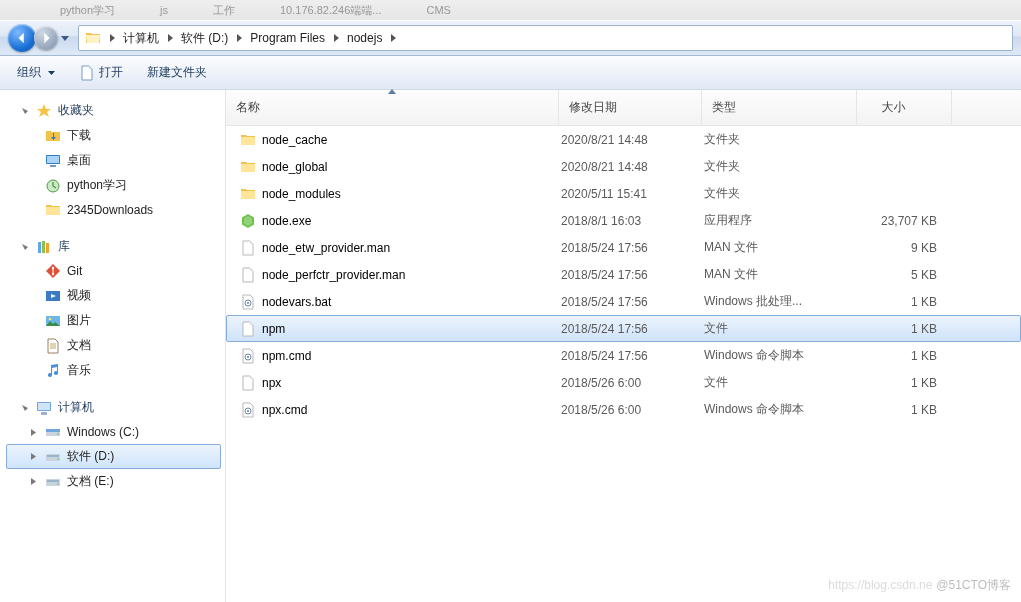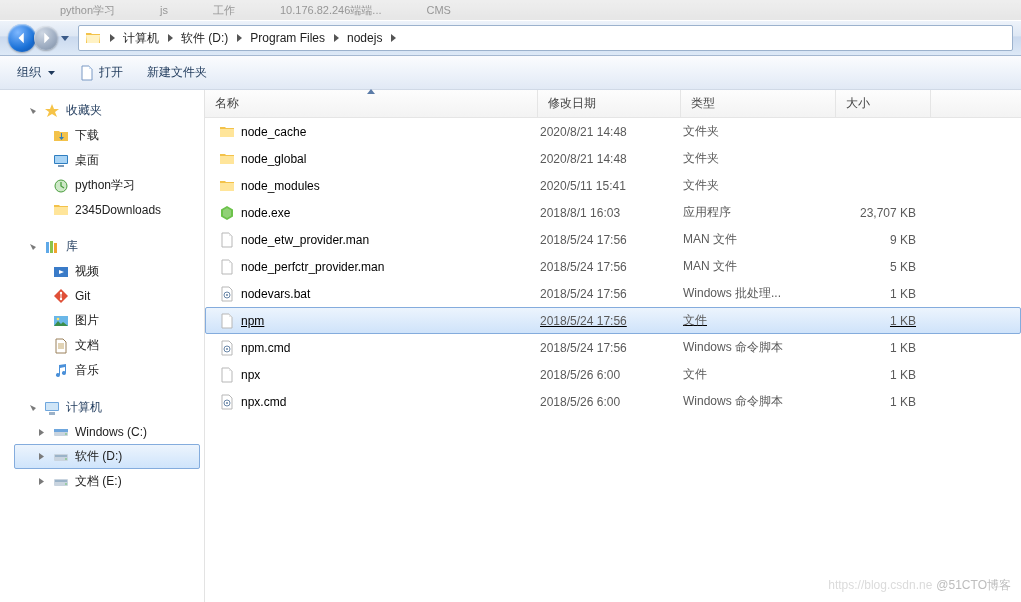--- a/index.html
+++ b/index.html
@@ -25,44 +25,44 @@
 .crumb .seg { padding:0 4px; height:100%; display:flex; align-items:center; cursor:pointer; color:#222;}
 
 
 .toolbar { height:34px; background: linear-gradient(to bottom,#fbfcfe 0%,#eef3fa 50%,#e1e9f5 100%); border-bottom:1px solid #d0d9e6; display:flex; align-items:center; padding:0 6px; gap:2px;}
 .tbtn { height:26px; padding:0 10px; display:flex; align-items:center; gap:4px; color:#1e395b; cursor:pointer; border:1px solid transparent; border-radius:3px;}
 .tbtn .dd svg{ width:7px; height:4px; fill:#1e395b; margin-left:3px;}
 .tbtn svg.doc{ width:16px; height:16px;}
 
 
 .main { display:flex; height: calc(602px - 20px - 36px - 34px); position:relative;}
-.sidebar { width:205px; background:#fff; border-right:1px solid #e3e3e3; padding:10px 0 0 14px; overflow:hidden;}
+.sidebar { width:226px; background:#fff; border-right:1px solid #e3e3e3; padding:10px 0 0 6px; overflow:hidden;}
 .sb-group { margin-bottom:14px;}
 .sb-title { display:flex; align-items:center; gap:6px; padding:2px 0 4px 14px; color:#1e395b;}
 .sb-title .tri { width:10px; height:10px; display:flex; align-items:center; justify-content:center;}
 .sb-title .tri svg{ width:8px; height:8px; fill:#7a7a7a;}
 .sb-item { display:flex; align-items:center; gap:6px; padding:3px 0 3px 38px; color:#222; cursor:pointer; border:1px solid transparent; border-radius:2px; margin:0 4px 0 0;}
 .sb-item.selected{ background: linear-gradient(to bottom,#ecf4fd,#cfe4fb); border:1px solid #84acdd;}
 .sb-item.show-expander { padding-left:20px;}
 .sb-item .exp { width:12px; display:flex; justify-content:center;}
 .sb-item .exp svg{ width:7px; height:7px; fill:#7a7a7a;}
 .ico { width:16px; height:16px; flex-shrink:0;}
 
 .filepane { flex:1; background:#fff; position:relative;}
-.cols { display:flex; height:28px; border-bottom:1px solid #e5e5e5; background: linear-gradient(to bottom,#fdfdfd,#f3f3f3);}
+.cols { display:flex; height:36px; border-bottom:1px solid #e5e5e5; background: linear-gradient(to bottom,#fdfdfd,#f3f3f3);}
 .col { display:flex; align-items:center; padding:0 6px 0 10px; color:#444; border-right:1px solid #e5e5e5; cursor:pointer; position:relative;}
 .col.name{ width:333px;}
 .col.date{ width:143px;text-align:right;}
 .col.type{ width:155px;}
-.col.size{ width:95px; justify-content:flex-start; padding-right:31px;}
+.col.size{ width:95px; justify-content:center; padding-right:31px;}
 .col .sort{ position:absolute; left:50%; top:-1px; transform:translateX(-50%);}
 .col .sort svg{ width:8px; height:5px; fill:#5b7ca8;}
 .rows { }
 .row { display:flex; align-items:center; height:27px; padding-left:10px; cursor:pointer;}
-.row.selected{ background: linear-gradient(to bottom,#ecf4fd,#cfe3fa); border:1px solid #84acdd; border-radius:2px; padding-left:9px; height:27px;text-decoration:underline;}
+.row.selected{ background: linear-gradient(to bottom,#ecf4fd,#cfe3fa); border:1px solid #84acdd; border-radius:2px; padding-left:9px; height:27px;}
 .cell{ display:flex; align-items:center;}
 .cell.name{ width:325px; gap:6px;}
 .cell.date{ width:143px; color:#5a5a5a;}
 .cell.type{ width:155px; color:#5a5a5a;}
 .cell.size{ width:88px; color:#5a5a5a; justify-content:flex-end; padding-right:10px;}
 .row .ico{ margin-left:4px;}
 
 .watermark{ position:absolute; right:10px; bottom:8px; color:#bdbdbd; font-size:13px; pointer-events:none;}
 .watermark .faint{ opacity:.55; margin-right:4px;}
 
@@ -237,37 +237,37 @@
               <rect x="10" y="4" width="3" height="10" fill="#f0a330"></rect>
             </svg>
           </span>
         <span>库</span>
       </div>
       <div id="lib-items">
           <div class="sb-item">
 
     <span class="ico">
               <svg viewBox="0 0 16 16">
-                <rect x="1" y="3" width="14" height="10" fill="#3a7bc8"></rect>
-                <path fill="#fff" d="M6 6l5 2-5 2z"></path>
-              </svg>
-            </span>
-    <span>视频</span>
-  </div>
-          <div class="sb-item">
-
-    <span class="ico">
-              <svg viewBox="0 0 16 16">
                 <path fill="#e05038" d="M8 1l7 7-7 7-7-7z"></path>
                 <circle cx="8" cy="5" r="1.2" fill="#fff"></circle>
                 <circle cx="8" cy="11" r="1.2" fill="#fff"></circle>
                 <path stroke="#fff" d="M8 5v6"></path>
               </svg>
             </span>
     <span>Git</span>
+  </div>
+          <div class="sb-item">
+
+    <span class="ico">
+              <svg viewBox="0 0 16 16">
+                <rect x="1" y="3" width="14" height="10" fill="#3a7bc8"></rect>
+                <path fill="#fff" d="M6 6l5 2-5 2z"></path>
+              </svg>
+            </span>
+    <span>视频</span>
   </div>
           <div class="sb-item">
 
     <span class="ico">
               <svg viewBox="0 0 16 16">
                 <rect x="1" y="3" width="14" height="10" fill="#6ab7e8"></rect>
                 <circle cx="5" cy="6" r="1.3" fill="#ffe36b"></circle>
                 <path fill="#3b8e4a" d="M1 13l4-5 3 3 2-2 5 4z"></path>
               </svg>
             </span>

